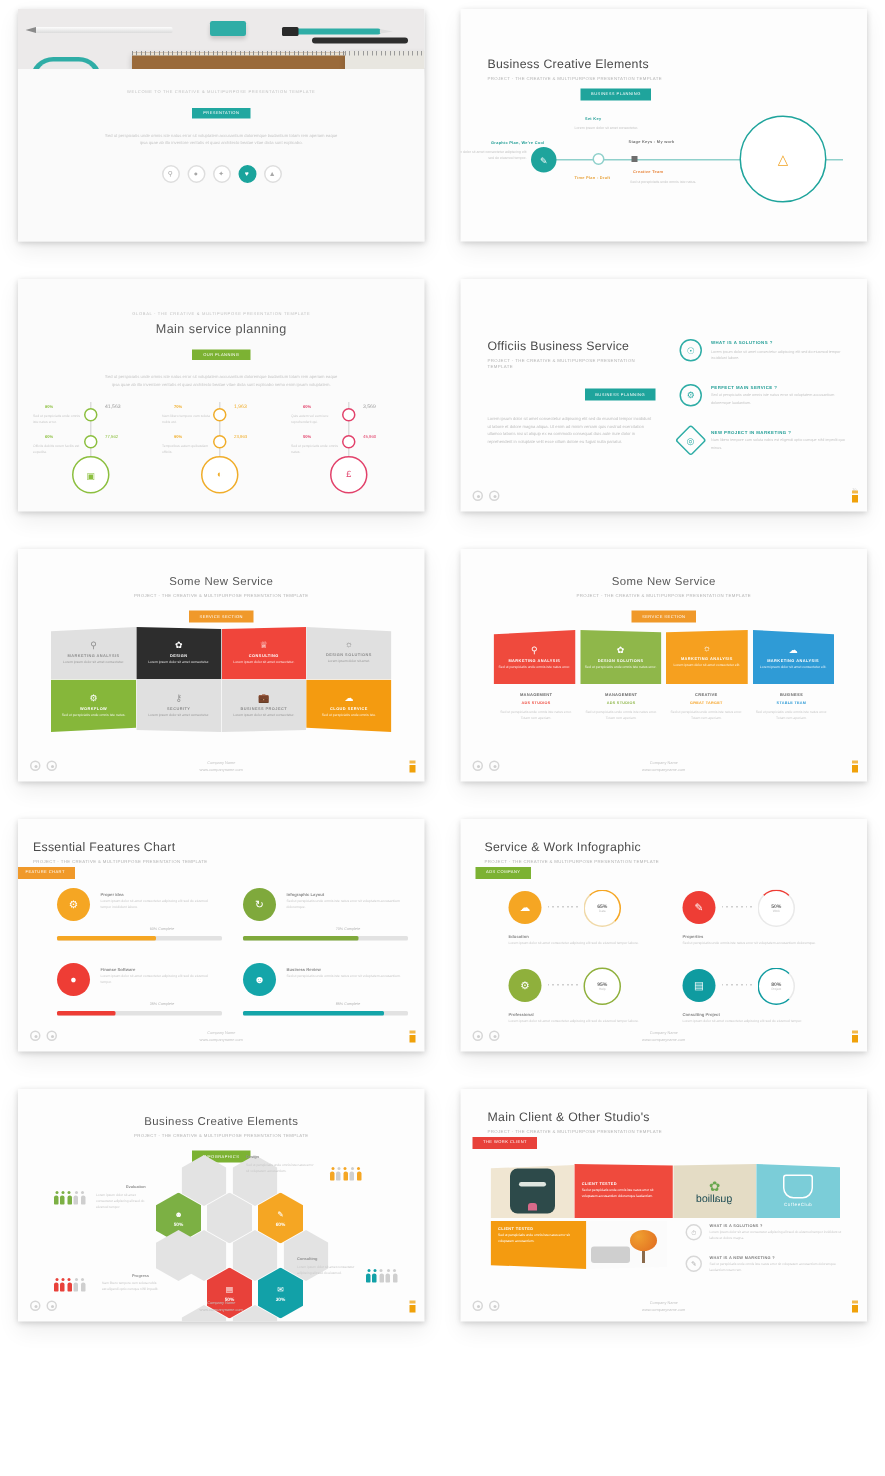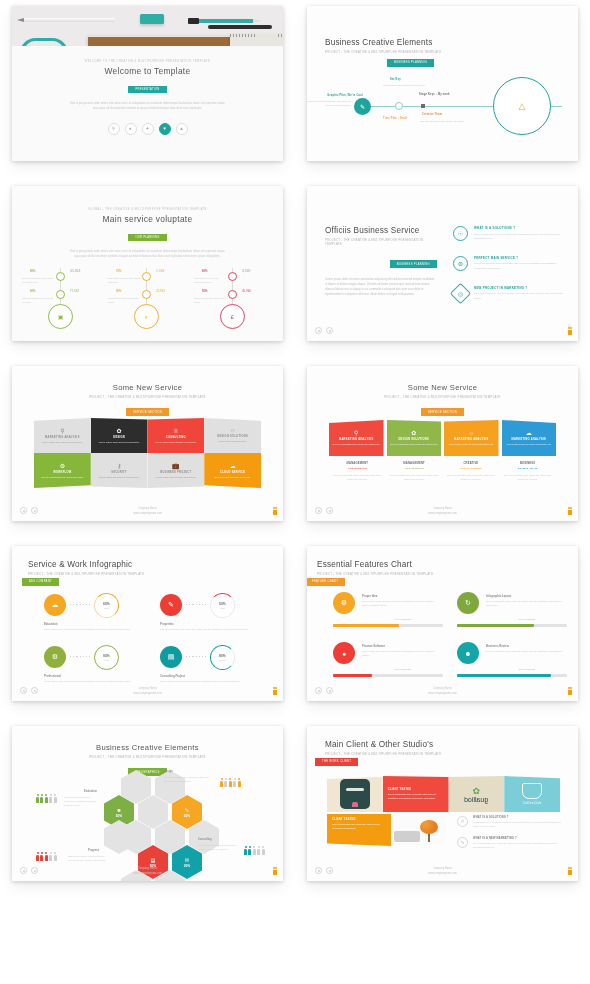--- a/index.html
+++ b/index.html
@@ -217,21 +217,20 @@
           <div class="eraser"></div>
           <div class="pen1"></div>
           <div class="pen2"></div>
           <div class="mouse"></div>
           <div class="ruler"></div>
           <div class="ruler2"></div>
         </div>
         <div class="hero-card">
           <div class="hero-inner">
             <div class="hero-tag">WELCOME TO THE CREATIVE &amp; MULTIPURPOSE PRESENTATION TEMPLATE</div>
-            <div class="hero-h">Welcome to Template</div>
             <div><span class="badge hero-btn">PRESENTATION</span></div>
             <div class="hero-p">Sed ut perspiciatis unde omnis iste natus error sit voluptatem accusantium doloremque laudantium totam rem aperiam eaque ipsa quae ab illo inventore veritatis et quasi architecto beatae vitae dicta sunt explicabo.</div>
             <div class="socials">
               <div class="soc">⚲</div>
               <div class="soc">●</div>
               <div class="soc">✦</div>
               <div class="soc on">♥</div>
               <div class="soc">▲</div>
             </div>
           </div>
@@ -261,21 +260,21 @@
         <div class="tl-lbl" style="left:112px;top:87px;color:#6d6d6d;font-weight:bold;">Stage Keys - My work</div>
         <div class="tl-lbl" style="left:115px;top:107px;color:#e8863d;font-weight:bold;">Creative Team</div>
         <div class="tl-txt" style="left:113px;top:114px;width:48px;">Sed ut perspiciatis unde omnis iste natus.</div>
       </div>
     </div>
 
     <div class="cell">
       <div class="slide flat">
         <div class="ctr" style="position:absolute;left:0;right:0;top:22px;">
           <div class="hero-tag">GLOBAL - THE CREATIVE &amp; MULTIPURPOSE PRESENTATION TEMPLATE</div>
-          <div class="hero-h">Main service voluptate</div>
+          <div class="hero-h">Main service planning</div>
           <div><span class="badge" style="background:#7cb233;margin-top:4px;">OUR PLANNING</span></div>
           <div class="hero-p">Sed ut perspiciatis unde omnis iste natus error sit voluptatem accusantium doloremque laudantium totam rem aperiam eaque ipsa quae ab illo inventore veritatis et quasi architecto beatae vitae dicta sunt explicabo nemo enim ipsam voluptatem.</div>
         </div>
 
         <div class="plan-col" style="left:10px;">
           <div class="plan-line"></div>
           <div class="pc-ring" style="top:4px;border-color:#8cbf3f;"></div>
           <div class="pc-ring" style="top:22px;border-color:#8cbf3f;"></div>
           <div class="pc-circle" style="border-color:#8cbf3f;color:#8cbf3f;">▣</div>
           <div class="pc-pct" style="left:8px;top:2px;color:#8cbf3f;">80%</div>
@@ -479,84 +478,20 @@
         <div class="navdots">
             <span></span>
             <span></span>
           </div>
         <div class="pgbar"></div>
       </div>
     </div>
 
     <div class="cell">
       <div class="slide">
-        <div style="position:absolute;left:16px;top:14px;">
-          <div class="s-title">Service &amp; Work Infographic</div>
-          <div class="s-sub">PROJECT - THE CREATIVE &amp; MULTIPURPOSE PRESENTATION TEMPLATE</div>
-        </div>
-        <span class="badge" style="position:absolute;left:10px;top:32px;background:#7cb233;">ADS COMPANY</span>
-
-        <div class="dn-item" style="left:32px;top:48px;">
-          <div class="dn-c" style="background:#f5a623;">☁</div>
-          <div class="dn-dots"></div>
-          <div class="dn-ring" style="border:1.6px solid #f0d9a8;border-top-color:#f5a623;border-right-color:#f5a623;">
-            <div class="dn-pct">65%</div>
-            <div class="dn-lab">Data</div>
-          </div>
-          <div class="dn-h">Education</div>
-          <div class="dn-p">Lorem ipsum dolor sit amet consectetur adipiscing elit sed do eiusmod tempor labore.</div>
-        </div>
-
-        <div class="dn-item" style="left:148px;top:48px;">
-          <div class="dn-c" style="background:#ee3d35;">✎</div>
-          <div class="dn-dots"></div>
-          <div class="dn-ring" style="border:1.6px solid #e9e9e9;border-top-color:#ee3d35;">
-            <div class="dn-pct">50%</div>
-            <div class="dn-lab">Work</div>
-          </div>
-          <div class="dn-h">Properties</div>
-          <div class="dn-p">Sed ut perspiciatis unde omnis iste natus error sit voluptatem accusantium doloremque.</div>
-        </div>
-
-        <div class="dn-item" style="left:32px;top:100px;">
-          <div class="dn-c" style="background:#8fb03c;">⚙</div>
-          <div class="dn-dots"></div>
-          <div class="dn-ring" style="border:1.6px solid #8fb03c;">
-            <div class="dn-pct">95%</div>
-            <div class="dn-lab">Help</div>
-          </div>
-          <div class="dn-h">Professional</div>
-          <div class="dn-p">Lorem ipsum dolor sit amet consectetur adipiscing elit sed do eiusmod tempor labore.</div>
-        </div>
-
-        <div class="dn-item" style="left:148px;top:100px;">
-          <div class="dn-c" style="background:#0f9ba0;">▤</div>
-          <div class="dn-dots"></div>
-          <div class="dn-ring" style="border:1.6px solid #0f9ba0;border-right-color:#e9e9e9;">
-            <div class="dn-pct">80%</div>
-            <div class="dn-lab">Project</div>
-          </div>
-          <div class="dn-h">Consulting Project</div>
-          <div class="dn-p">Lorem ipsum dolor sit amet consectetur adipiscing elit sed do eiusmod tempor.</div>
-        </div>
-
-        <div class="footer">
-          <div>Company Name</div>
-          <div>www.companyname.com</div>
-        </div>
-        <div class="navdots">
-            <span></span>
-            <span></span>
-          </div>
-        <div class="pgbar"></div>
-      </div>
-    </div>
-
-    <div class="cell">
-      <div class="slide">
         <div style="position:absolute;left:10px;top:14px;">
           <div class="s-title">Essential Features Chart</div>
           <div class="s-sub">PROJECT - THE CREATIVE &amp; MULTIPURPOSE PRESENTATION TEMPLATE</div>
         </div>
         <span class="badge" style="position:absolute;left:-2px;top:32px;background:#f0992a;">FEATURE CHART</span>
 
         <div class="fc-item" style="left:26px;top:46px;">
           <div class="fc-circ" style="background:#f5a623;">⚙</div>
           <div class="fc-h">Proper Idea</div>
           <div class="fc-p">Lorem ipsum dolor sit amet consectetur adipiscing elit sed do eiusmod tempor incididunt labore.</div>
@@ -599,20 +534,84 @@
         <div class="navdots">
             <span></span>
             <span></span>
           </div>
         <div class="pgbar"></div>
       </div>
     </div>
 
     <div class="cell">
       <div class="slide">
+        <div style="position:absolute;left:16px;top:14px;">
+          <div class="s-title">Service &amp; Work Infographic</div>
+          <div class="s-sub">PROJECT - THE CREATIVE &amp; MULTIPURPOSE PRESENTATION TEMPLATE</div>
+        </div>
+        <span class="badge" style="position:absolute;left:10px;top:32px;background:#7cb233;">ADS COMPANY</span>
+
+        <div class="dn-item" style="left:32px;top:48px;">
+          <div class="dn-c" style="background:#f5a623;">☁</div>
+          <div class="dn-dots"></div>
+          <div class="dn-ring" style="border:1.6px solid #f0d9a8;border-top-color:#f5a623;border-right-color:#f5a623;">
+            <div class="dn-pct">65%</div>
+            <div class="dn-lab">Data</div>
+          </div>
+          <div class="dn-h">Education</div>
+          <div class="dn-p">Lorem ipsum dolor sit amet consectetur adipiscing elit sed do eiusmod tempor labore.</div>
+        </div>
+
+        <div class="dn-item" style="left:148px;top:48px;">
+          <div class="dn-c" style="background:#ee3d35;">✎</div>
+          <div class="dn-dots"></div>
+          <div class="dn-ring" style="border:1.6px solid #e9e9e9;border-top-color:#ee3d35;">
+            <div class="dn-pct">50%</div>
+            <div class="dn-lab">Work</div>
+          </div>
+          <div class="dn-h">Properties</div>
+          <div class="dn-p">Sed ut perspiciatis unde omnis iste natus error sit voluptatem accusantium doloremque.</div>
+        </div>
+
+        <div class="dn-item" style="left:32px;top:100px;">
+          <div class="dn-c" style="background:#8fb03c;">⚙</div>
+          <div class="dn-dots"></div>
+          <div class="dn-ring" style="border:1.6px solid #8fb03c;">
+            <div class="dn-pct">95%</div>
+            <div class="dn-lab">Help</div>
+          </div>
+          <div class="dn-h">Professional</div>
+          <div class="dn-p">Lorem ipsum dolor sit amet consectetur adipiscing elit sed do eiusmod tempor labore.</div>
+        </div>
+
+        <div class="dn-item" style="left:148px;top:100px;">
+          <div class="dn-c" style="background:#0f9ba0;">▤</div>
+          <div class="dn-dots"></div>
+          <div class="dn-ring" style="border:1.6px solid #0f9ba0;border-right-color:#e9e9e9;">
+            <div class="dn-pct">80%</div>
+            <div class="dn-lab">Project</div>
+          </div>
+          <div class="dn-h">Consulting Project</div>
+          <div class="dn-p">Lorem ipsum dolor sit amet consectetur adipiscing elit sed do eiusmod tempor.</div>
+        </div>
+
+        <div class="footer">
+          <div>Company Name</div>
+          <div>www.companyname.com</div>
+        </div>
+        <div class="navdots">
+            <span></span>
+            <span></span>
+          </div>
+        <div class="pgbar"></div>
+      </div>
+    </div>
+
+    <div class="cell">
+      <div class="slide">
         <div class="ctr" style="position:absolute;left:0;right:0;top:14px;">
           <div class="hero-h" style="font-size:7.6px;">Business Creative Elements</div>
           <div class="s-sub">PROJECT - THE CREATIVE &amp; MULTIPURPOSE PRESENTATION TEMPLATE</div>
           <div><span class="badge" style="background:#7cb233;margin-top:4px;">INFOGRAPHICS</span></div>
         </div>
 
         <div class="hexwrap">
           <div class="hex" style="left:17px;top:0;"></div>
           <div class="hex" style="left:51px;top:0;"></div>
           <div class="hex" style="left:0;top:25px;background:#7cb044;">

